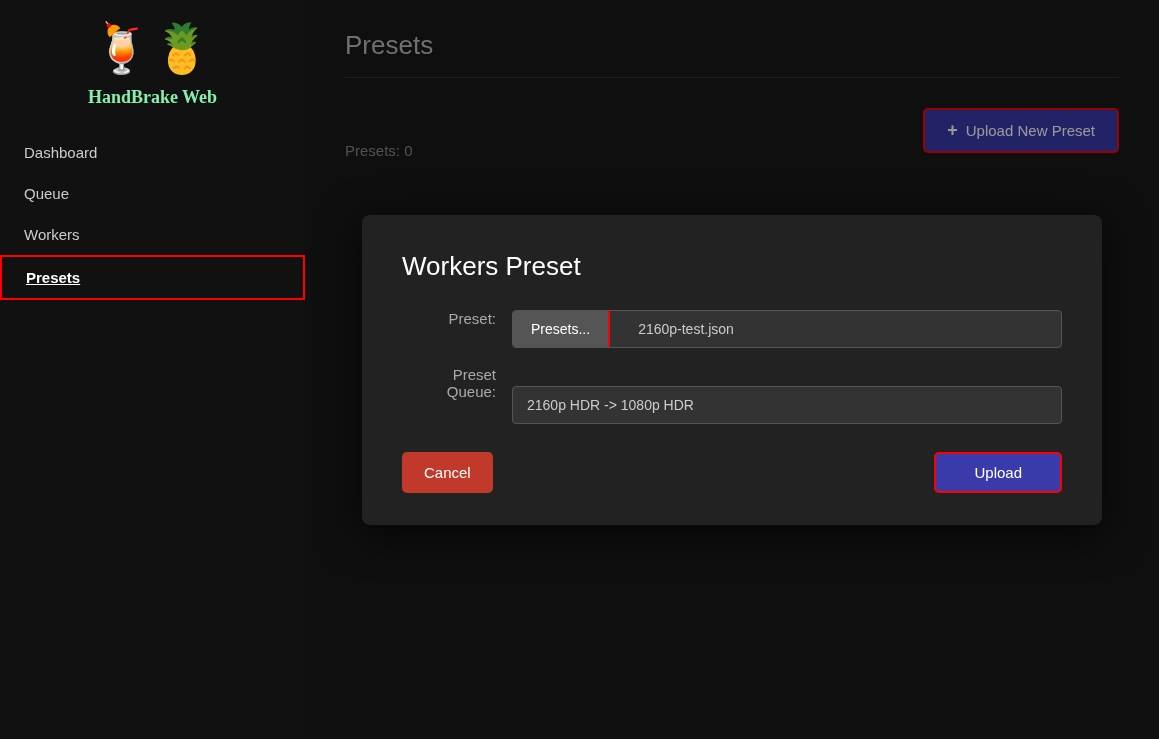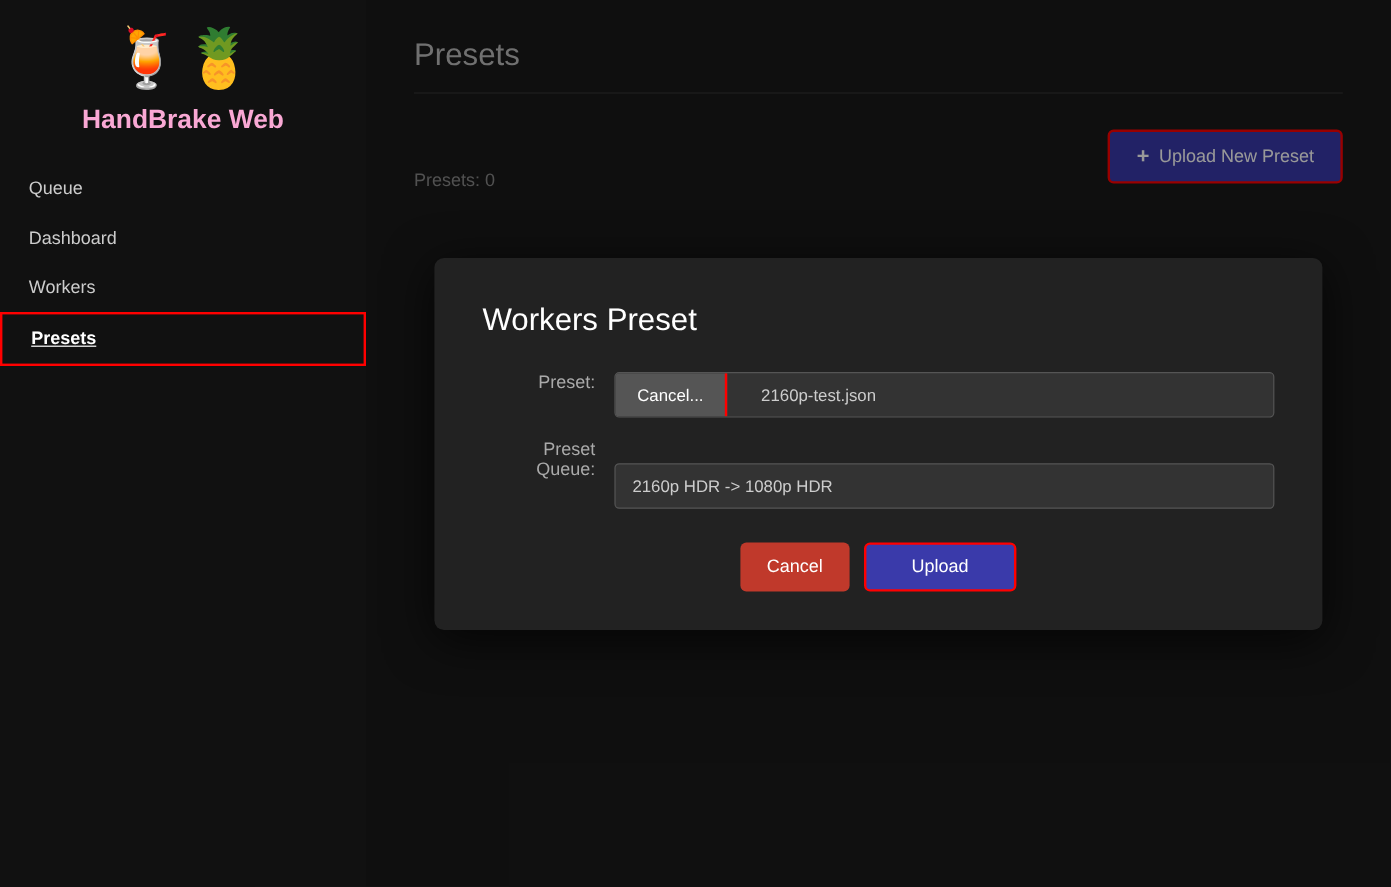--- a/index.html
+++ b/index.html
@@ -21,24 +21,25 @@
       flex-direction: column;
       align-items: center;
       padding-top: 20px;
       flex-shrink: 0;
     }
     .sidebar-logo {
       font-size: 48px;
       margin-bottom: 10px;
     }
     .sidebar-title {
-      color: #f9a8d4;
+      color: #86efac;
       font-weight: bold;
-      font-size: 22px;
+      font-size: 18px;
       margin-bottom: 24px;
+      font-family: Liberation Serif, serif;
     }
     .sidebar-nav {
       width: 100%;
     }
     .sidebar-nav-item {
       display: block;
       width: 100%;
       padding: 12px 24px;
       color: #ccc;
       font-size: 15px;
@@ -170,21 +171,21 @@
       border: 1px solid #555;
       border-radius: 4px;
       color: #ccc;
       font-size: 14px;
       padding: 10px 14px;
       outline: none;
       margin-top: 20px;
     }
     .modal-actions {
       display: flex;
-      justify-content: center;
+      justify-content: space-between;
       gap: 12px;
       margin-top: 28px;
     }
     .cancel-btn {
       background: #c0392b;
       color: #fff;
       border: none;
       border-radius: 5px;
       padding: 10px 22px;
       font-size: 15px;
@@ -200,22 +201,22 @@
       cursor: pointer;
     }
   </style>
 </head>
 <body>
 
 <aside class="sidebar">
   <div class="sidebar-logo">🍹🍍</div>
   <div class="sidebar-title">HandBrake Web</div>
   <nav class="sidebar-nav">
+    <button class="sidebar-nav-item">Dashboard</button>
     <button class="sidebar-nav-item">Queue</button>
-    <button class="sidebar-nav-item">Dashboard</button>
     <button class="sidebar-nav-item">Workers</button>
     <button class="sidebar-nav-item active">Presets</button>
   </nav>
 </aside>
 
 <main class="main">
   <h1 class="page-title">Presets</h1>
   <div class="divider"></div>
 
   <div class="top-bar">
@@ -226,21 +227,21 @@
     </button>
   </div>
 
   <div class="modal-overlay">
     <div class="modal">
       <h2 class="modal-title">Workers Preset</h2>
 
       <div class="form-row">
         <label class="form-label">Preset:</label>
         <div class="file-input-wrapper">
-          <button class="browse-btn">Cancel...</button>
+          <button class="browse-btn">Presets...</button>
           <span class="file-name">2160p-test.json</span>
         </div>
       </div>
 
       <div class="form-row">
         <label class="form-label">Preset Queue:</label>
         <input class="text-input" type="text" value="2160p HDR -&gt; 1080p HDR" style="">
       </div>
 
       <div class="modal-actions">

